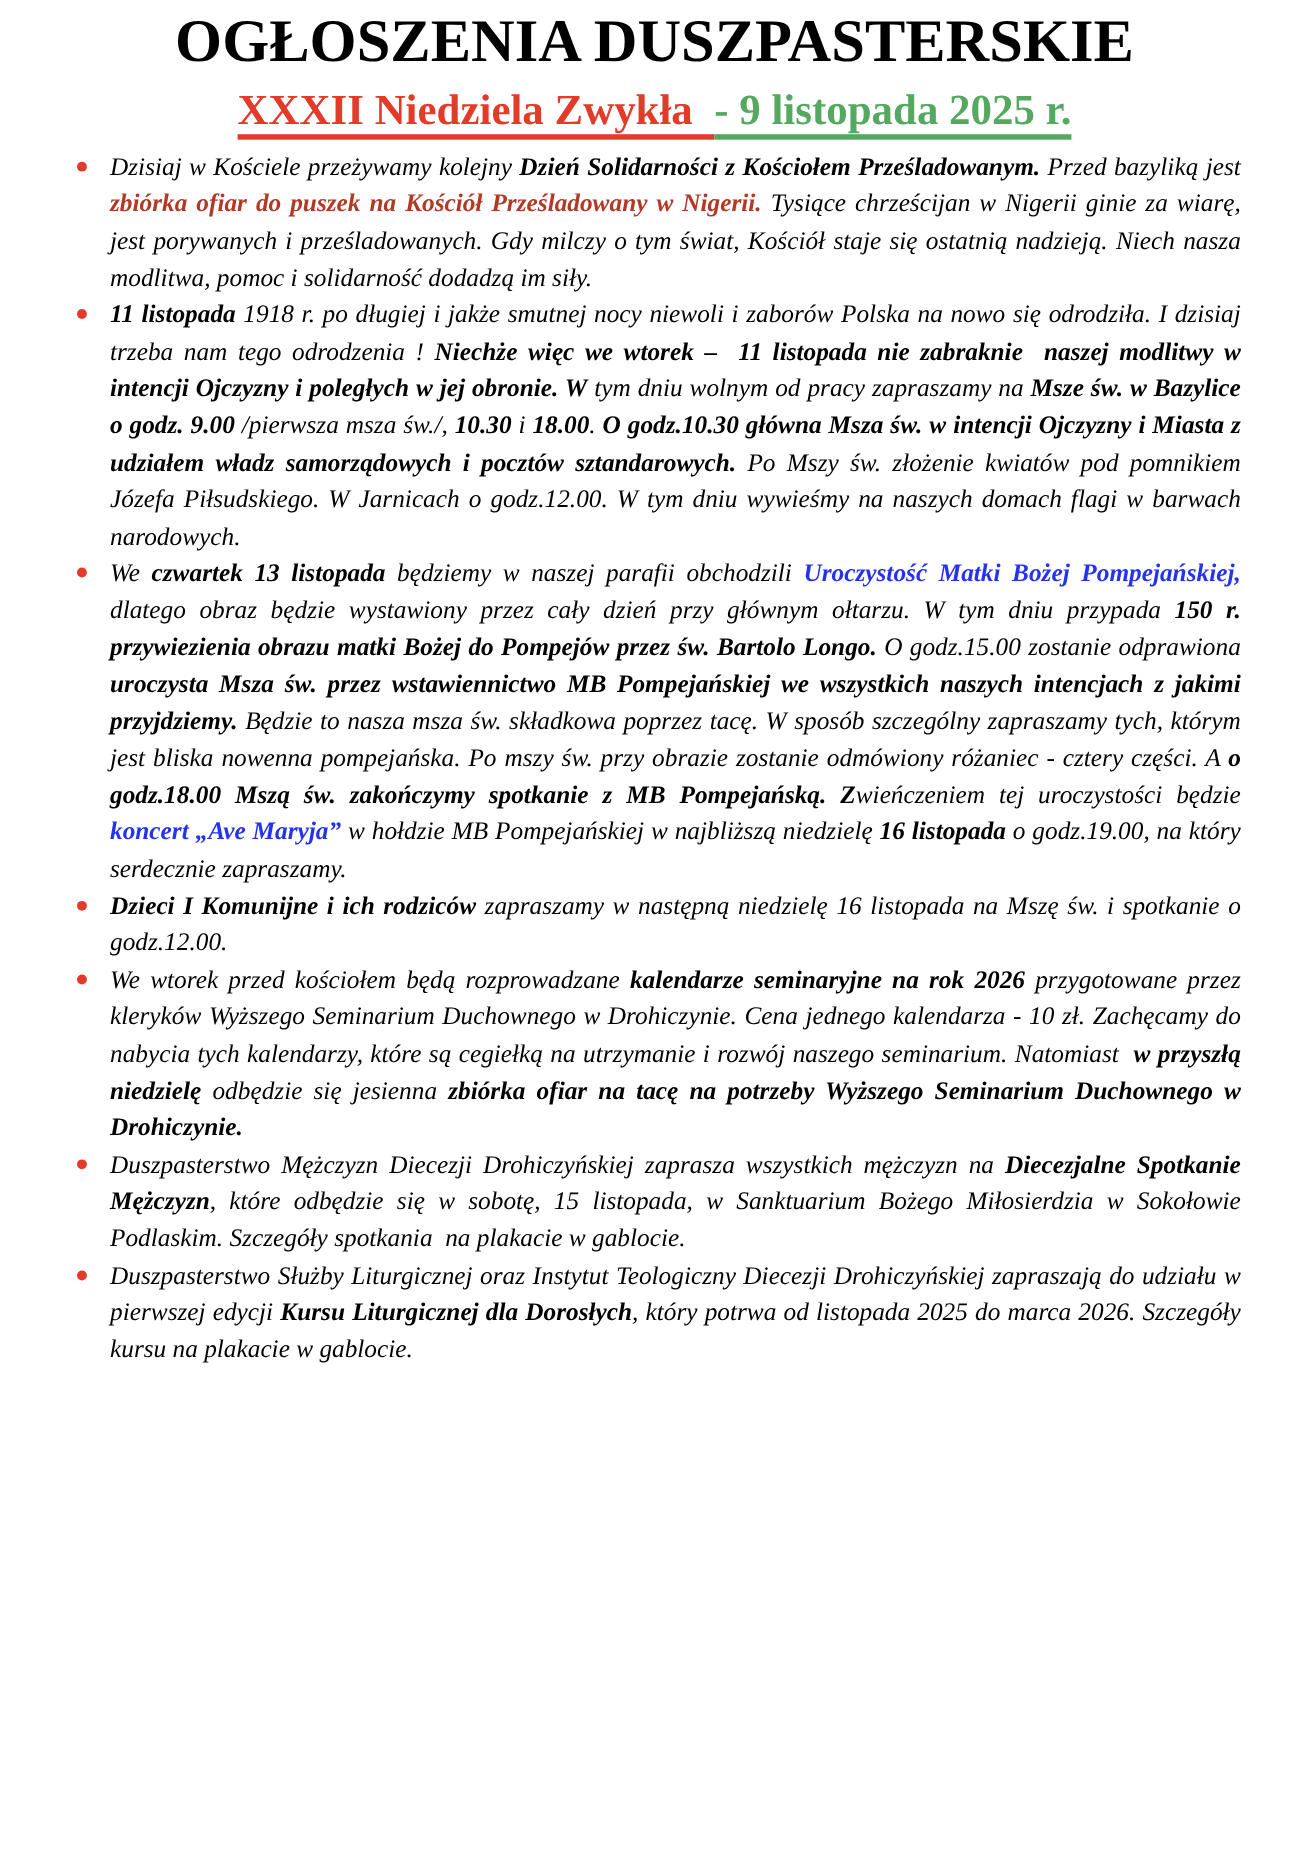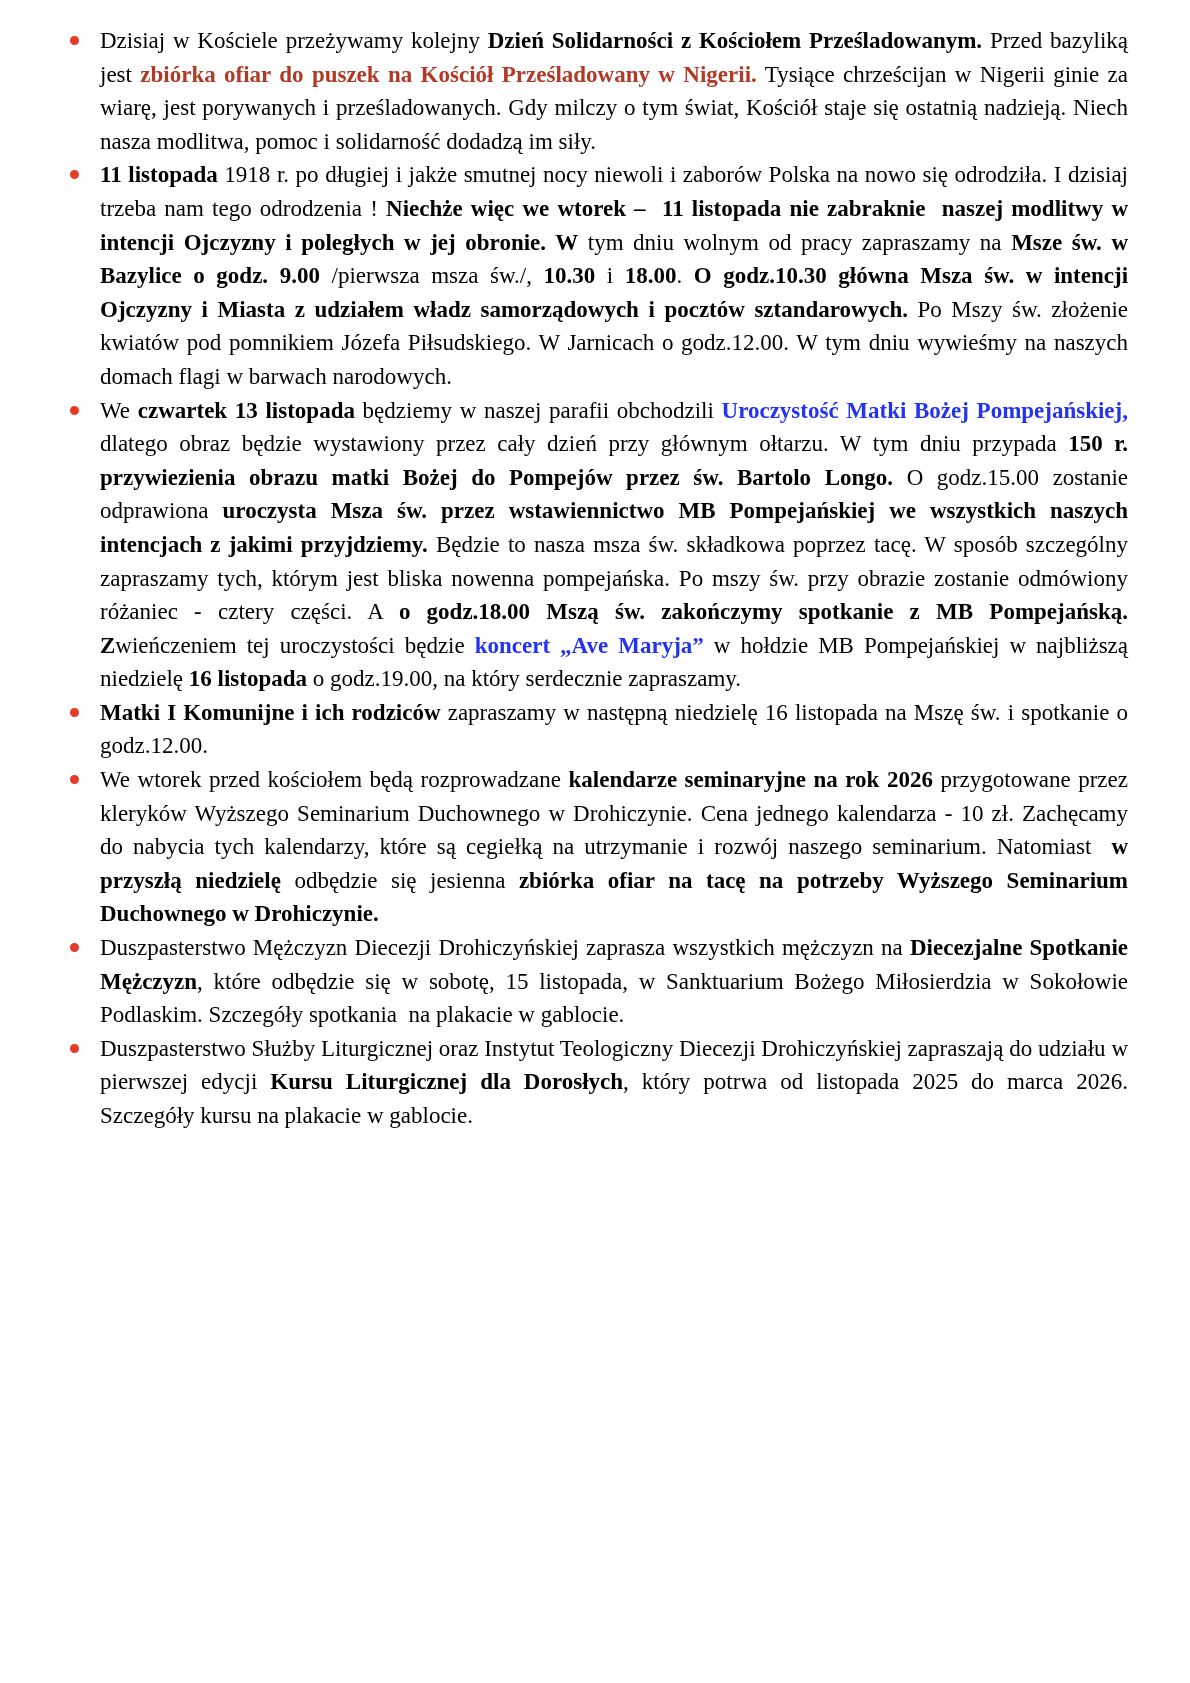--- a/index.html
+++ b/index.html
@@ -43,22 +43,23 @@
     text-underline-offset:9px;
   }
   .subtitle .green-part{
     color:var(--green);
     text-decoration:underline;
     text-decoration-thickness:5px;
     text-underline-offset:9px;
   }
   ul.announcements{
     list-style:none;
-    margin:24px 0 0 0;
+    margin:12px 0 0 0;
     padding:0 62px 0 100px;
+    font-style:italic;
   }
   ul.announcements li{
     position:relative;
     text-align:justify;
     font-size:23px;
     line-height:33.6px;
     color:var(--text);
   }
   ul.announcements li .bullet-dot{
     position:absolute;
@@ -71,24 +72,28 @@
   }
   .seg-n{font-weight:normal;color:inherit;}
   .seg-b{font-weight:bold;color:inherit;}
   .seg-rb{font-weight:bold;color:var(--darkred);}
   .seg-bb{font-weight:bold;color:var(--blue);}
 </style>
 </head>
 <body>
 
 <div class="page">
+  <h1 class="title">OGŁOSZENIA DUSZPASTERSKIE</h1>
 
+  <div class="subtitle">
+    <span class="red-part">XXXII Niedziela Zwykła&nbsp;&nbsp;</span><span class="green-part">-&nbsp;9 listopada 2025 r.</span>
+  </div>
 
   <ul class="announcements">
       <li><span class="bullet-dot"></span><span class="seg-n">Dzisiaj w Kościele przeżywamy kolejny </span><span class="seg-b">Dzień Solidarności z Kościołem Prześladowanym.</span><span class="seg-n"> Przed bazyliką jest </span><span class="seg-rb">zbiórka ofiar do puszek na Kościół Prześladowany w Nigerii.</span><span class="seg-n"> Tysiące chrześcijan w Nigerii ginie za wiarę, jest porywanych i prześladowanych. Gdy milczy o tym świat, Kościół staje się ostatnią nadzieją. Niech nasza modlitwa, pomoc i solidarność dodadzą im siły.</span></li>
       <li><span class="bullet-dot"></span><span class="seg-b">11 listopada</span><span class="seg-n"> 1918 r. po długiej i jakże smutnej nocy niewoli i zaborów Polska na nowo się odrodziła. I dzisiaj trzeba nam tego odrodzenia ! </span><span class="seg-b">Niechże więc we wtorek –&nbsp; 11 listopada nie zabraknie&nbsp; naszej modlitwy w intencji Ojczyzny i poległych w jej obronie. W</span><span class="seg-n"> tym dniu wolnym od pracy zapraszamy na </span><span class="seg-b">Msze św. w Bazylice o godz. 9.00</span><span class="seg-n"> /pierwsza msza św./, </span><span class="seg-b">10.30</span><span class="seg-n"> i </span><span class="seg-b">18.00</span><span class="seg-n">. </span><span class="seg-b">O godz.10.30 główna Msza św. w intencji Ojczyzny i Miasta z udziałem władz samorządowych i pocztów sztandarowych.</span><span class="seg-n"> Po Mszy św. złożenie kwiatów pod pomnikiem Józefa Piłsudskiego. W Jarnicach o godz.12.00. W tym dniu wywieśmy na naszych domach flagi w barwach narodowych.</span></li>
       <li><span class="bullet-dot"></span><span class="seg-n">We </span><span class="seg-b">czwartek 13 listopada</span><span class="seg-n"> będziemy w naszej parafii obchodzili </span><span class="seg-bb">Uroczystość Matki Bożej Pompejańskiej,</span><span class="seg-n"> dlatego obraz będzie wystawiony przez cały dzień przy głównym ołtarzu. W tym dniu przypada </span><span class="seg-b">150 r. przywiezienia obrazu matki Bożej do Pompejów przez św. Bartolo Longo.</span><span class="seg-n"> O godz.15.00 zostanie odprawiona </span><span class="seg-b">uroczysta Msza św. przez wstawiennictwo MB Pompejańskiej we wszystkich naszych intencjach z jakimi przyjdziemy.</span><span class="seg-n"> Będzie to nasza msza św. składkowa poprzez tacę. W sposób szczególny zapraszamy tych, którym jest bliska nowenna pompejańska. Po mszy św. przy obrazie zostanie odmówiony różaniec - cztery części. A </span><span class="seg-b">o godz.18.00 Mszą św. zakończymy spotkanie z MB Pompejańską. Z</span><span class="seg-n">wieńczeniem tej uroczystości będzie </span><span class="seg-bb">koncert „Ave Maryja”</span><span class="seg-n"> w hołdzie MB Pompejańskiej w najbliższą niedzielę </span><span class="seg-b">16 listopada</span><span class="seg-n"> o godz.19.00, na który serdecznie zapraszamy.</span></li>
-      <li><span class="bullet-dot"></span><span class="seg-b">Matki I Komunijne i ich rodziców</span><span class="seg-n"> zapraszamy w następną niedzielę 16 listopada na Mszę św. i spotkanie o godz.12.00.</span></li>
+      <li><span class="bullet-dot"></span><span class="seg-b">Dzieci I Komunijne i ich rodziców</span><span class="seg-n"> zapraszamy w następną niedzielę 16 listopada na Mszę św. i spotkanie o godz.12.00.</span></li>
       <li><span class="bullet-dot"></span><span class="seg-n">We wtorek przed kościołem będą rozprowadzane </span><span class="seg-b">kalendarze seminaryjne na rok 2026</span><span class="seg-n"> przygotowane przez kleryków Wyższego Seminarium Duchownego w Drohiczynie. Cena jednego kalendarza - 10 zł. Zachęcamy do nabycia tych kalendarzy, które są cegiełką na utrzymanie i rozwój naszego seminarium. Natomiast&nbsp; </span><span class="seg-b">w przyszłą niedzielę</span><span class="seg-n"> odbędzie się jesienna </span><span class="seg-b">zbiórka ofiar na tacę na potrzeby Wyższego Seminarium Duchownego w Drohiczynie.</span></li>
       <li><span class="bullet-dot"></span><span class="seg-n">Duszpasterstwo Mężczyzn Diecezji Drohiczyńskiej zaprasza wszystkich mężczyzn na </span><span class="seg-b">Diecezjalne Spotkanie Mężczyzn</span><span class="seg-n">, które odbędzie się w sobotę, 15 listopada, w Sanktuarium Bożego Miłosierdzia w Sokołowie Podlaskim. Szczegóły spotkania&nbsp; na plakacie w gablocie.</span></li>
       <li><span class="bullet-dot"></span><span class="seg-n">Duszpasterstwo Służby Liturgicznej oraz Instytut Teologiczny Diecezji Drohiczyńskiej zapraszają do udziału w pierwszej edycji </span><span class="seg-b">Kursu Liturgicznej dla Dorosłych</span><span class="seg-n">, który potrwa od listopada 2025 do marca 2026. Szczegóły kursu na plakacie w gablocie.</span></li>
     </ul>
 </div>
 
 </body></html>

